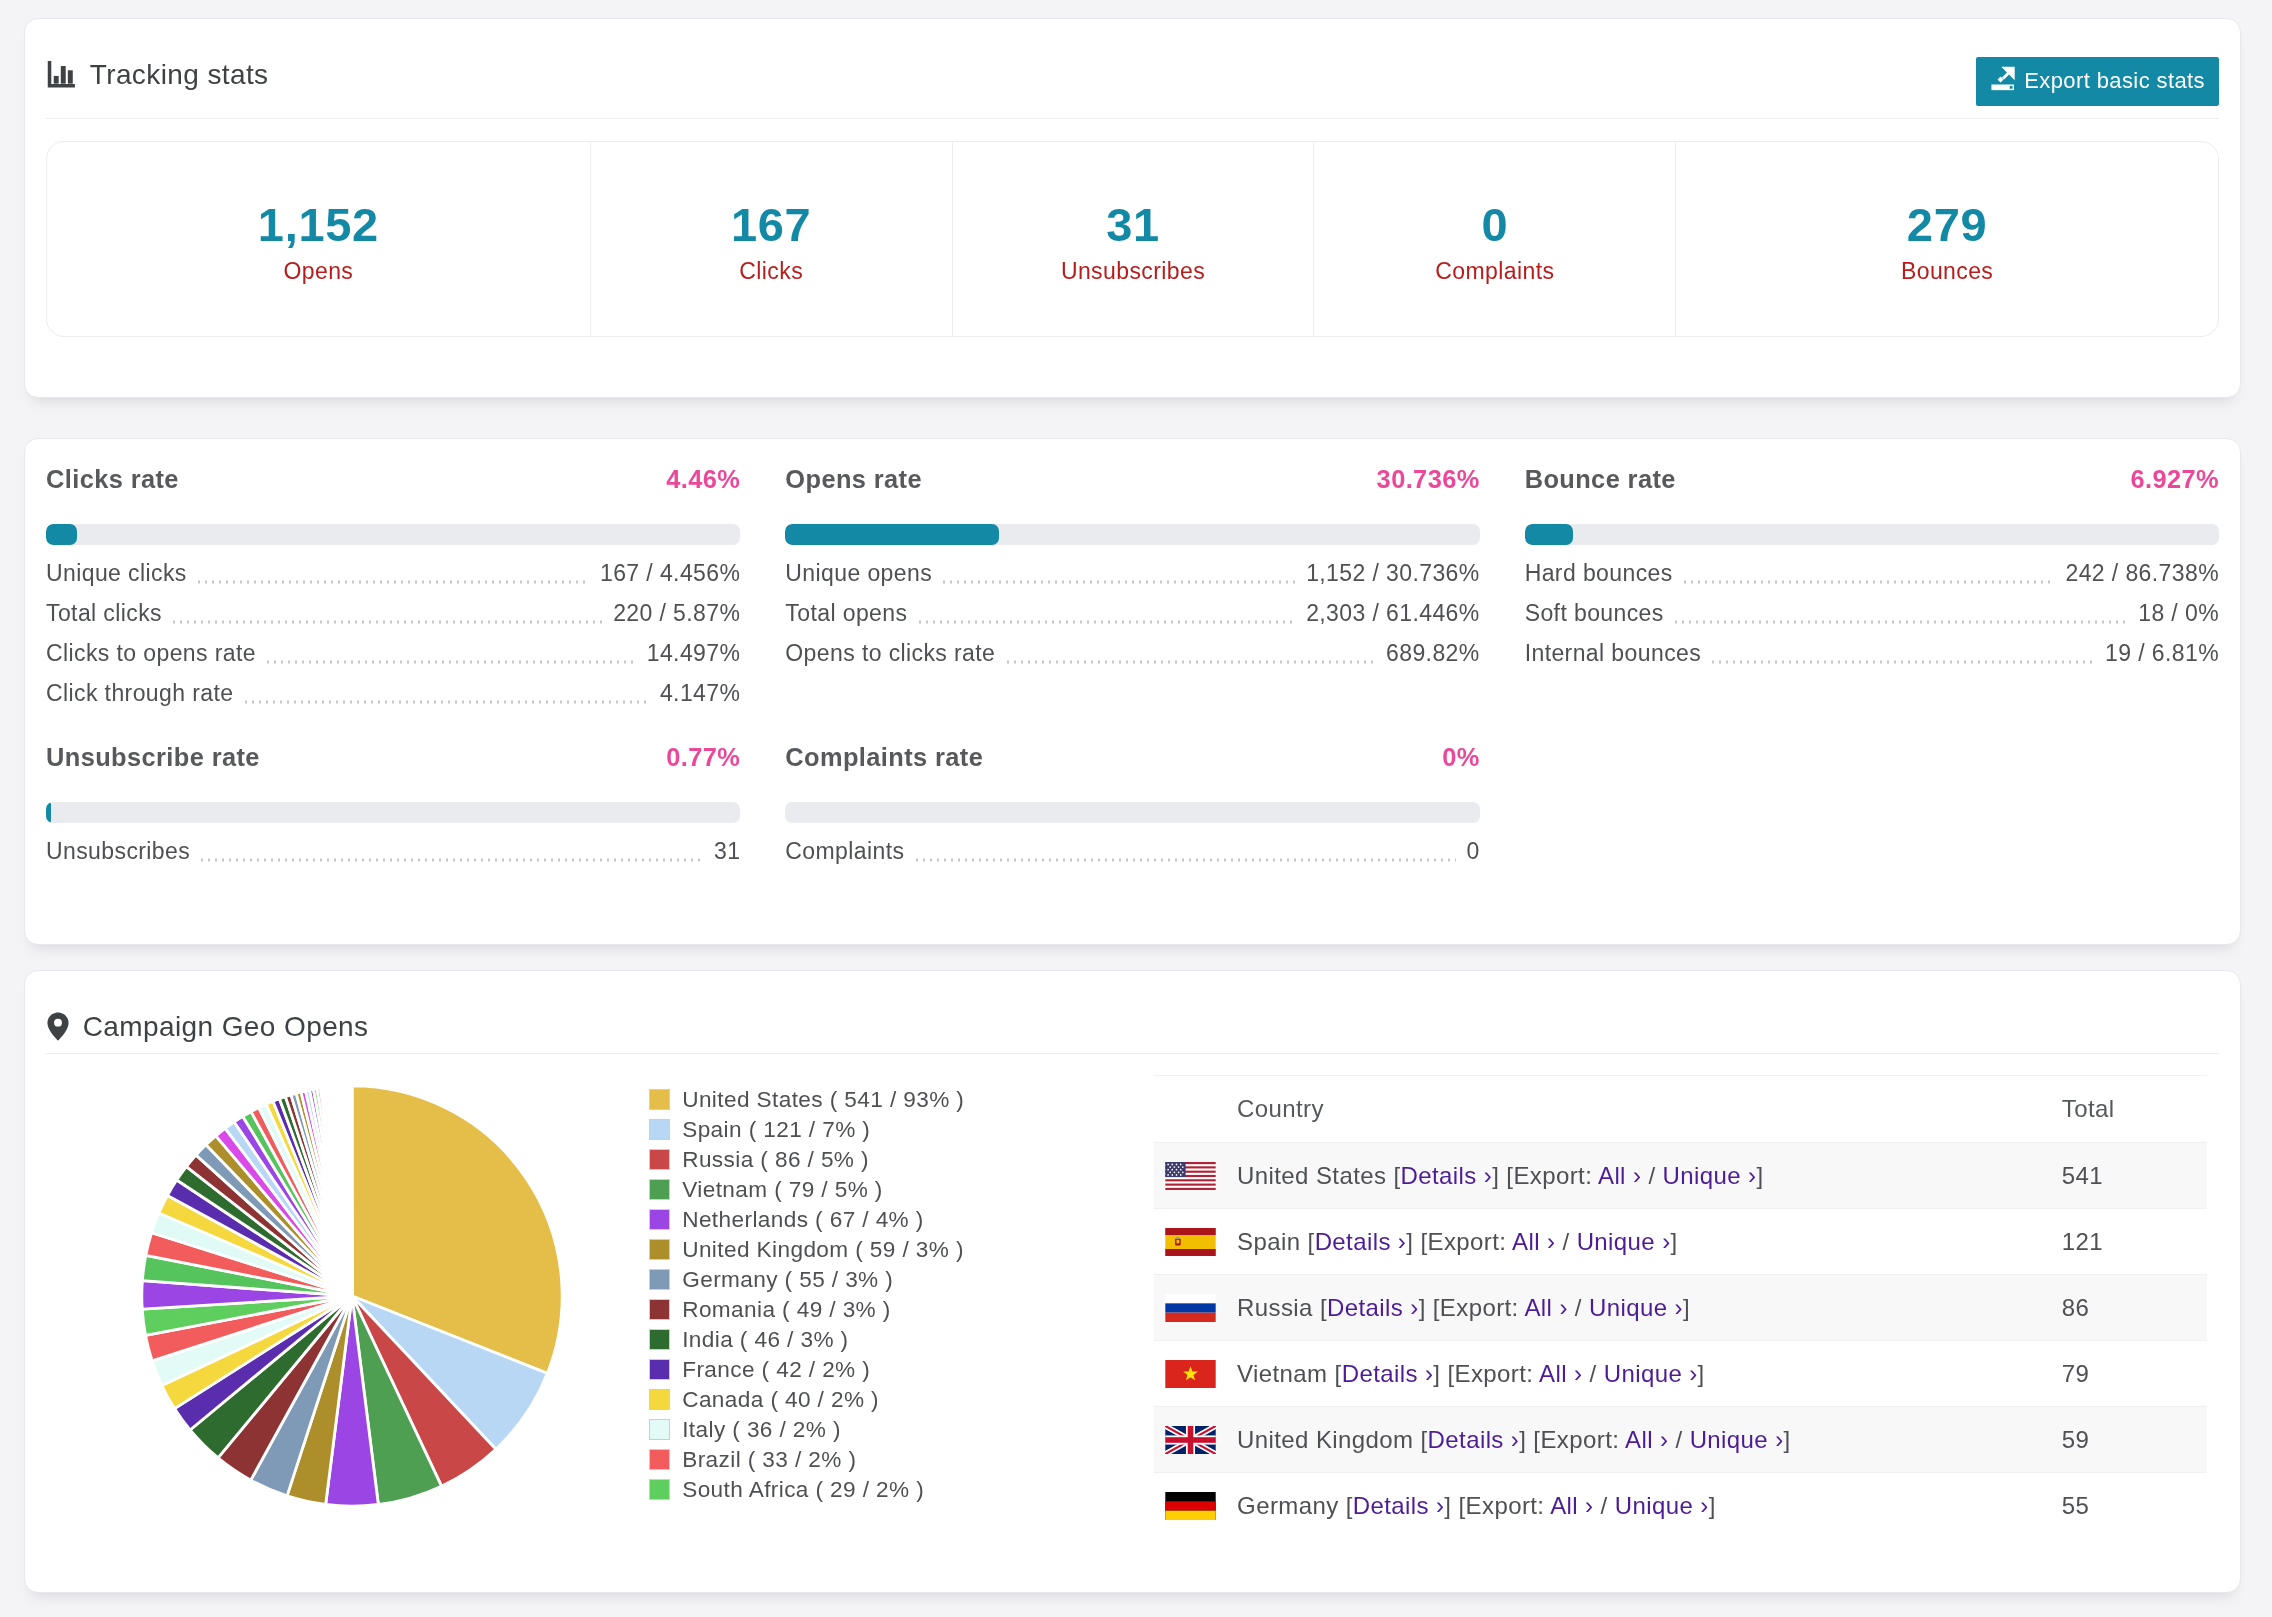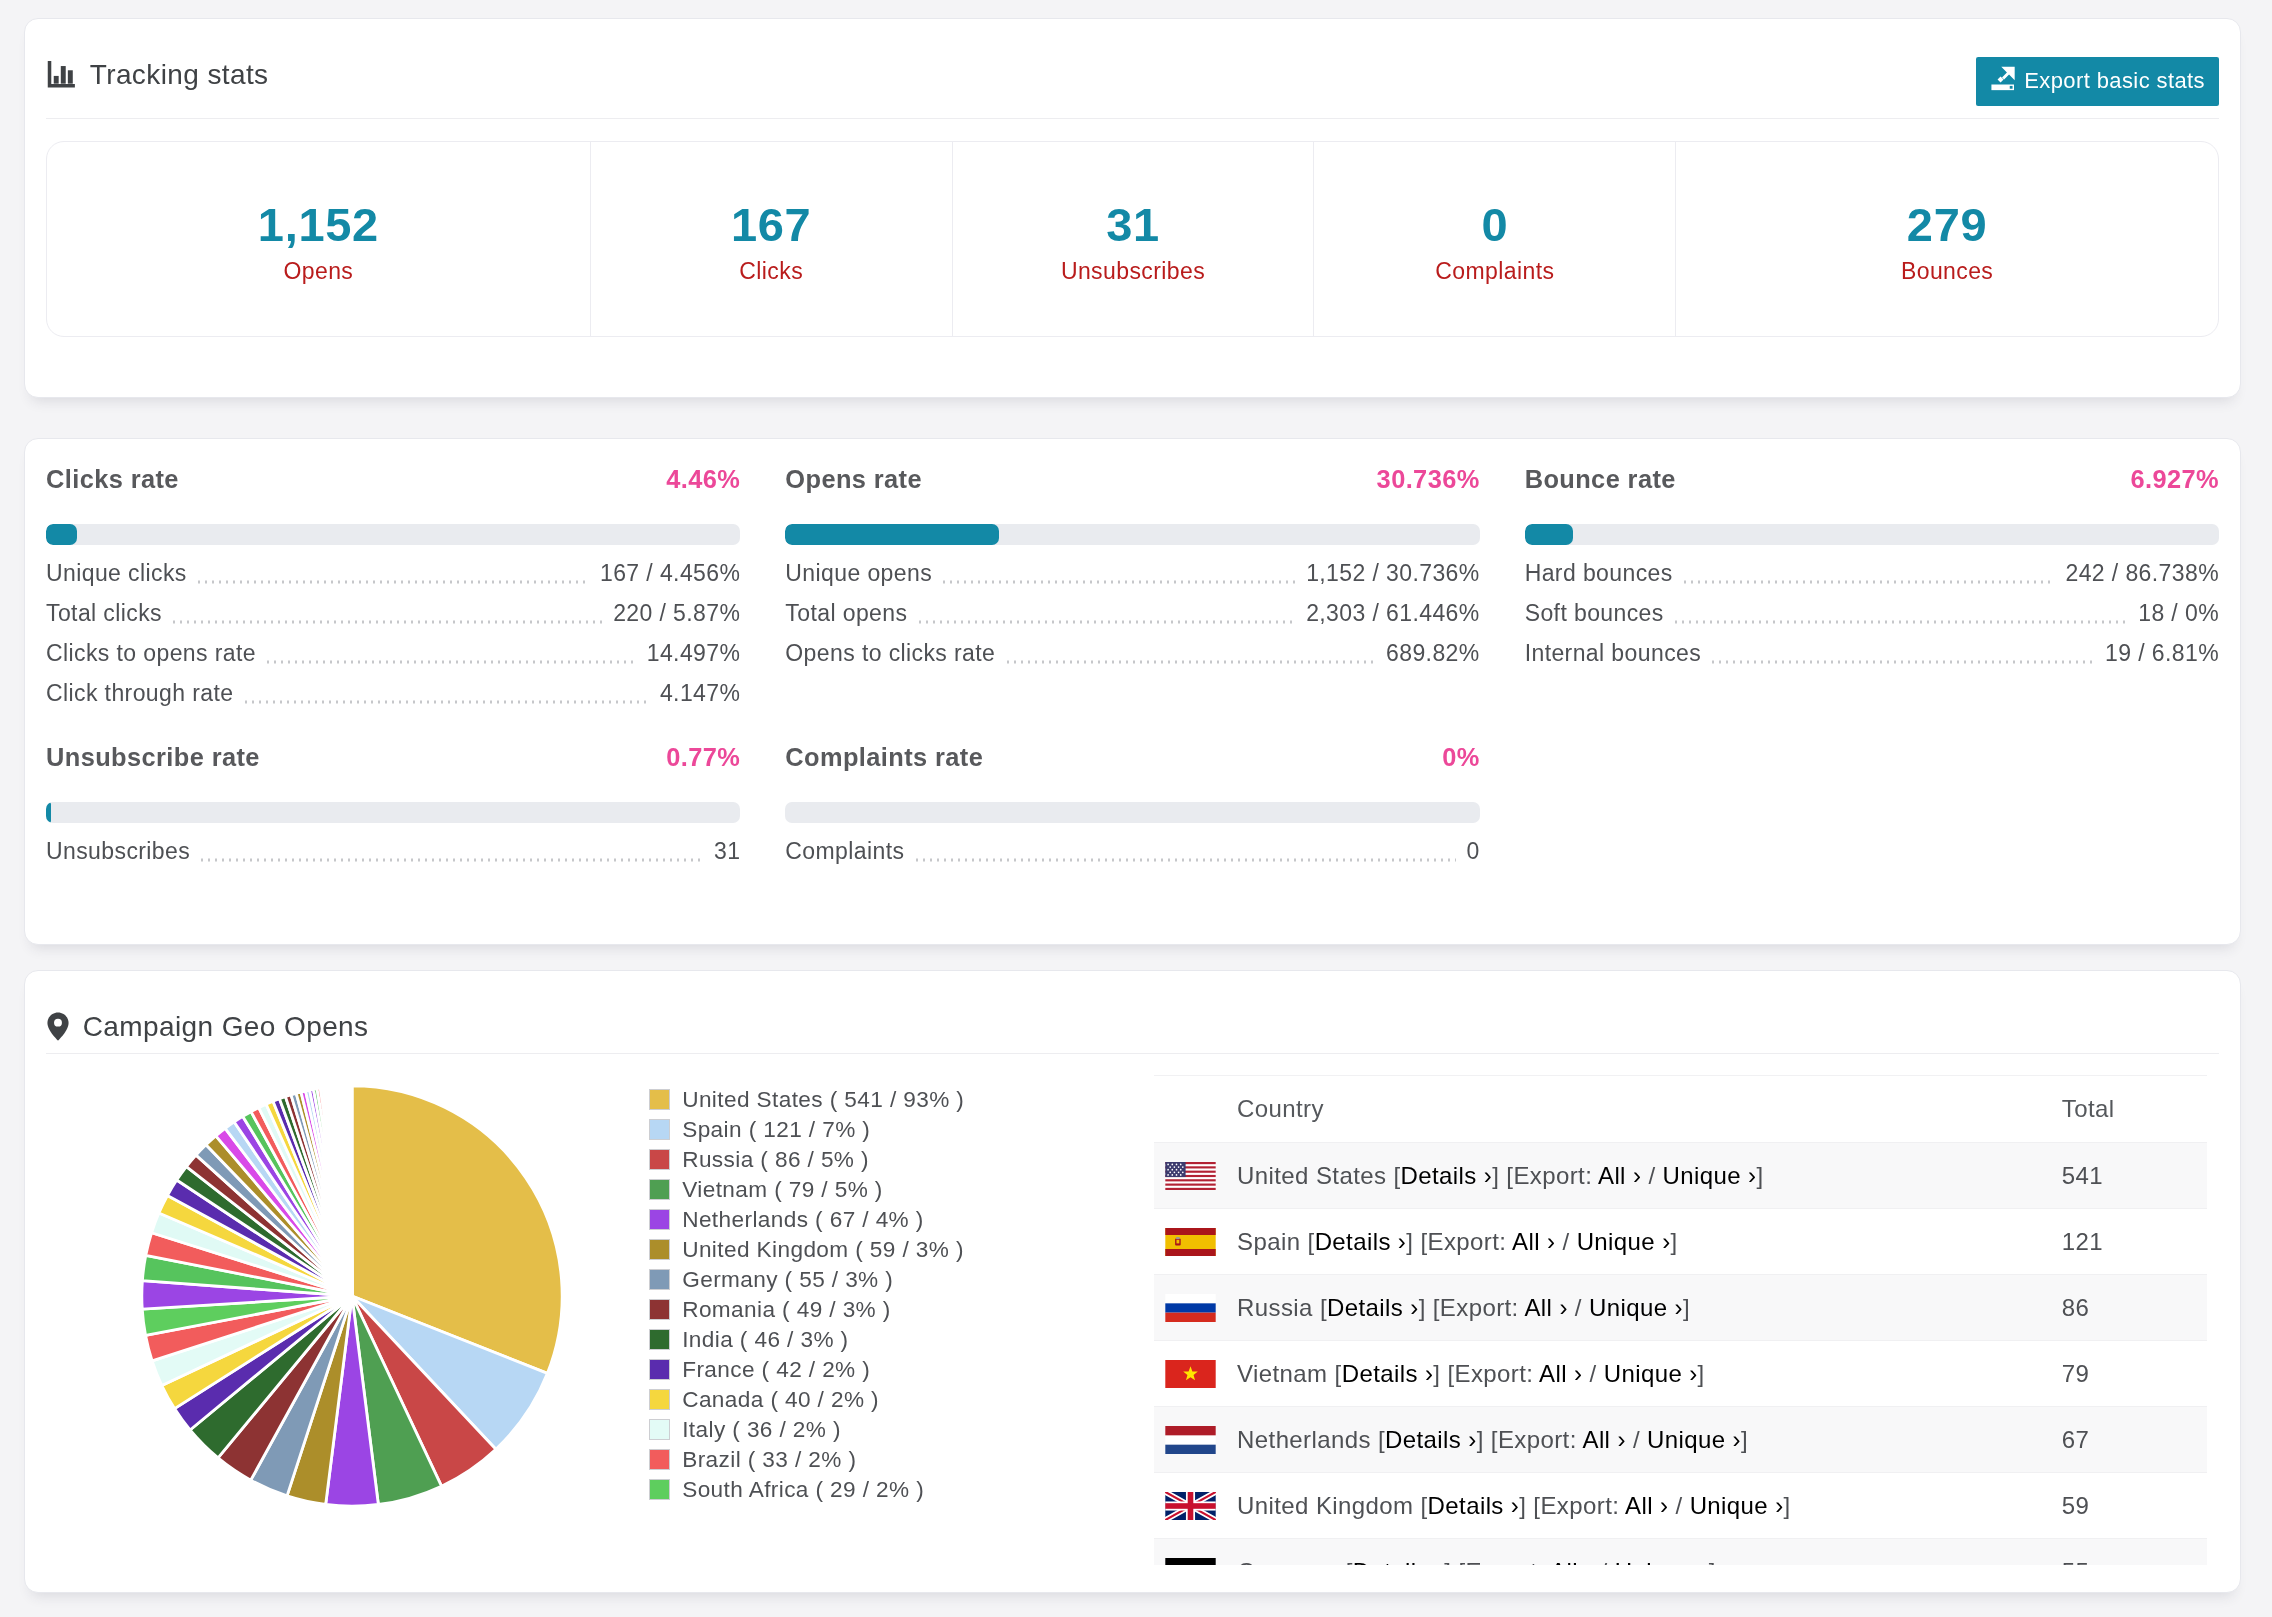--- a/index.html
+++ b/index.html
@@ -101,21 +101,21 @@
   table.geo-table { width: 100%; border-collapse: collapse; table-layout: fixed; }
   .geo-table th { height: 67px; font-weight: normal; font-size: 24px; color: #55585c; text-align: left; vertical-align: middle; }
   .geo-table td { height: 66px; font-size: 24px; color: #4e5054; vertical-align: middle; }
   .geo-table tbody tr { border-top: 1.4px solid #f0f0f2; }
   .geo-table tbody tr:nth-child(odd) { background: #f8f8f9; }
   .geo-table .col-flag { width: 83px; }
   .geo-table .col-country { width: 824px; }
   .geo-table .col-total { width: 145px; }
   .geo-table td.cell-flag { padding-left: 10.6px; }
   .geo-table td.cell-flag svg { display: block; }
-  .geo-table a.lnk { color: #000000; text-decoration: none; cursor: pointer; }
+  .geo-table a.lnk { color: #4c1d95; text-decoration: none; cursor: pointer; }
   .pie-slice { stroke: #ffffff; stroke-width: 4; stroke-linejoin: round; }
 </style>
 </head>
 <body>
 
 <div class="page">
 
   <section class="card card-tracking">
     <div class="card-head">
       <div class="card-title">
@@ -533,34 +533,20 @@
               </td>
     <td class="cell-country">
       <span>Vietnam</span>
       <span> [</span><a class="lnk">Details ›</a><span>] [</span><span>Export:</span> <a class="lnk">All ›</a> <span>/</span> <a class="lnk">Unique ›</a><span>]</span>
     </td>
     <td class="cell-total">79</td>
   </tr>
             <tr>
     <td class="cell-flag">
                 <svg width="51" height="28" viewBox="0 0 72 40">
-                  <rect width="72" height="40" fill="#ffffff"></rect>
-                  <rect width="72" height="13.33" fill="#AE1C28"></rect>
-                  <rect y="26.67" width="72" height="13.33" fill="#21468B"></rect>
-                </svg>
-              </td>
-    <td class="cell-country">
-      <span>Netherlands</span>
-      <span> [</span><a class="lnk">Details ›</a><span>] [</span><span>Export:</span> <a class="lnk">All ›</a> <span>/</span> <a class="lnk">Unique ›</a><span>]</span>
-    </td>
-    <td class="cell-total">67</td>
-  </tr>
-            <tr>
-    <td class="cell-flag">
-                <svg width="51" height="28" viewBox="0 0 72 40">
                   <rect width="72" height="40" fill="#012169"></rect>
                   <path d="M0 0 L72 40 M72 0 L0 40" stroke="#ffffff" stroke-width="8"></path>
                   <path d="M0 0 L72 40 M72 0 L0 40" stroke="#C8102E" stroke-width="3.2"></path>
                   <rect x="29.5" width="13" height="40" fill="#ffffff"></rect>
                   <rect y="13.5" width="72" height="13" fill="#ffffff"></rect>
                   <rect x="32" width="8" height="40" fill="#C8102E"></rect>
                   <rect y="16" width="72" height="8" fill="#C8102E"></rect>
                 </svg>
               </td>
     <td class="cell-country">

